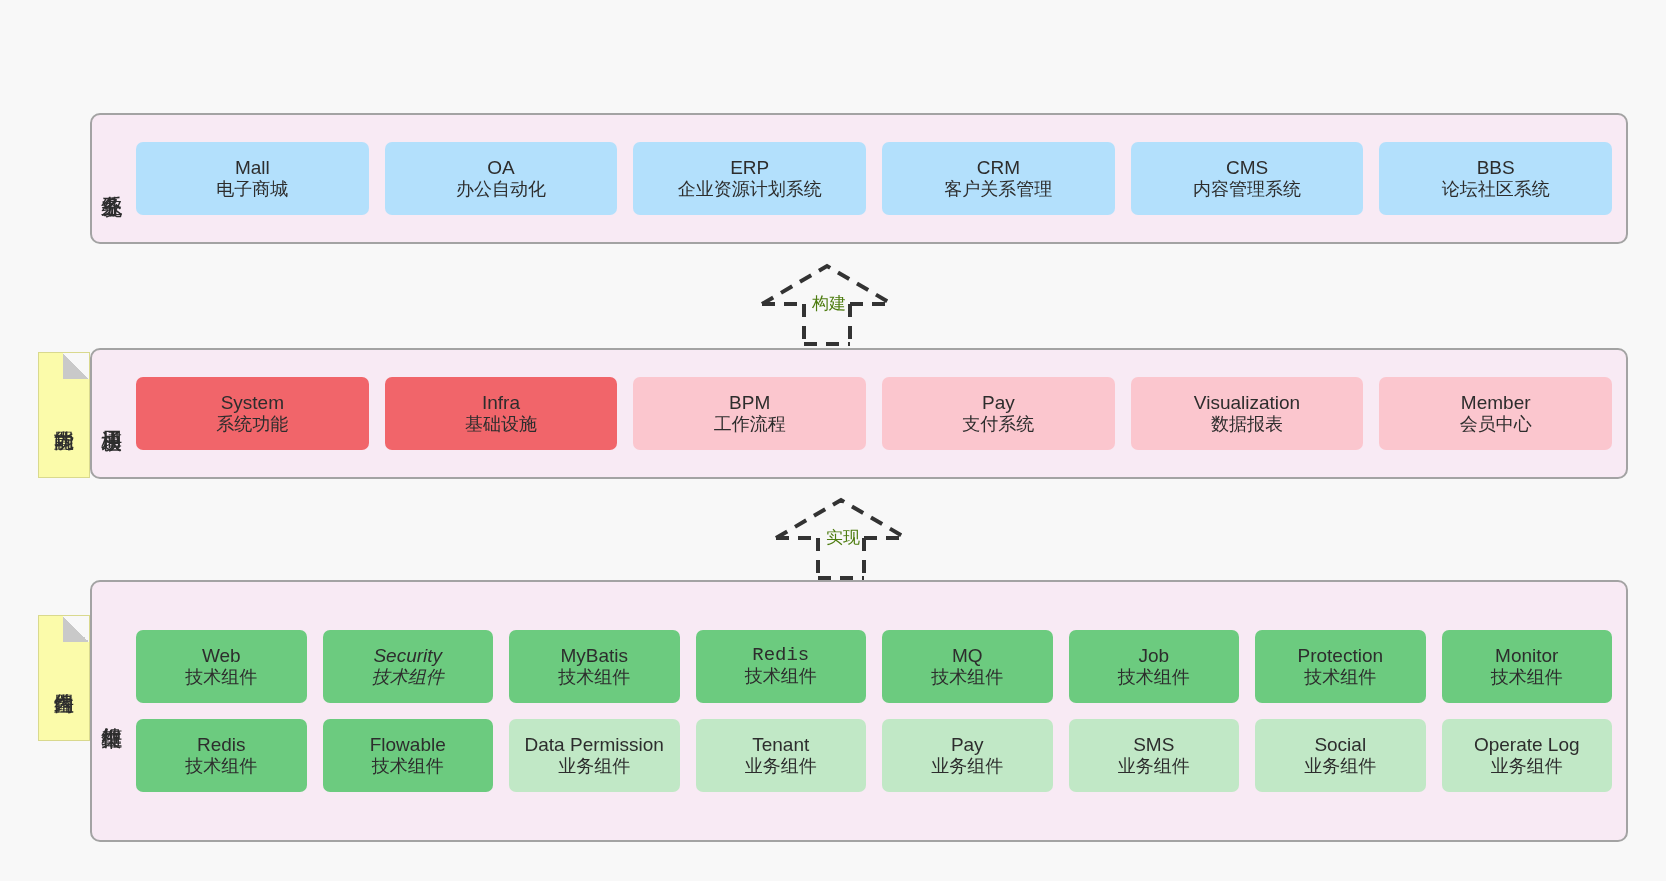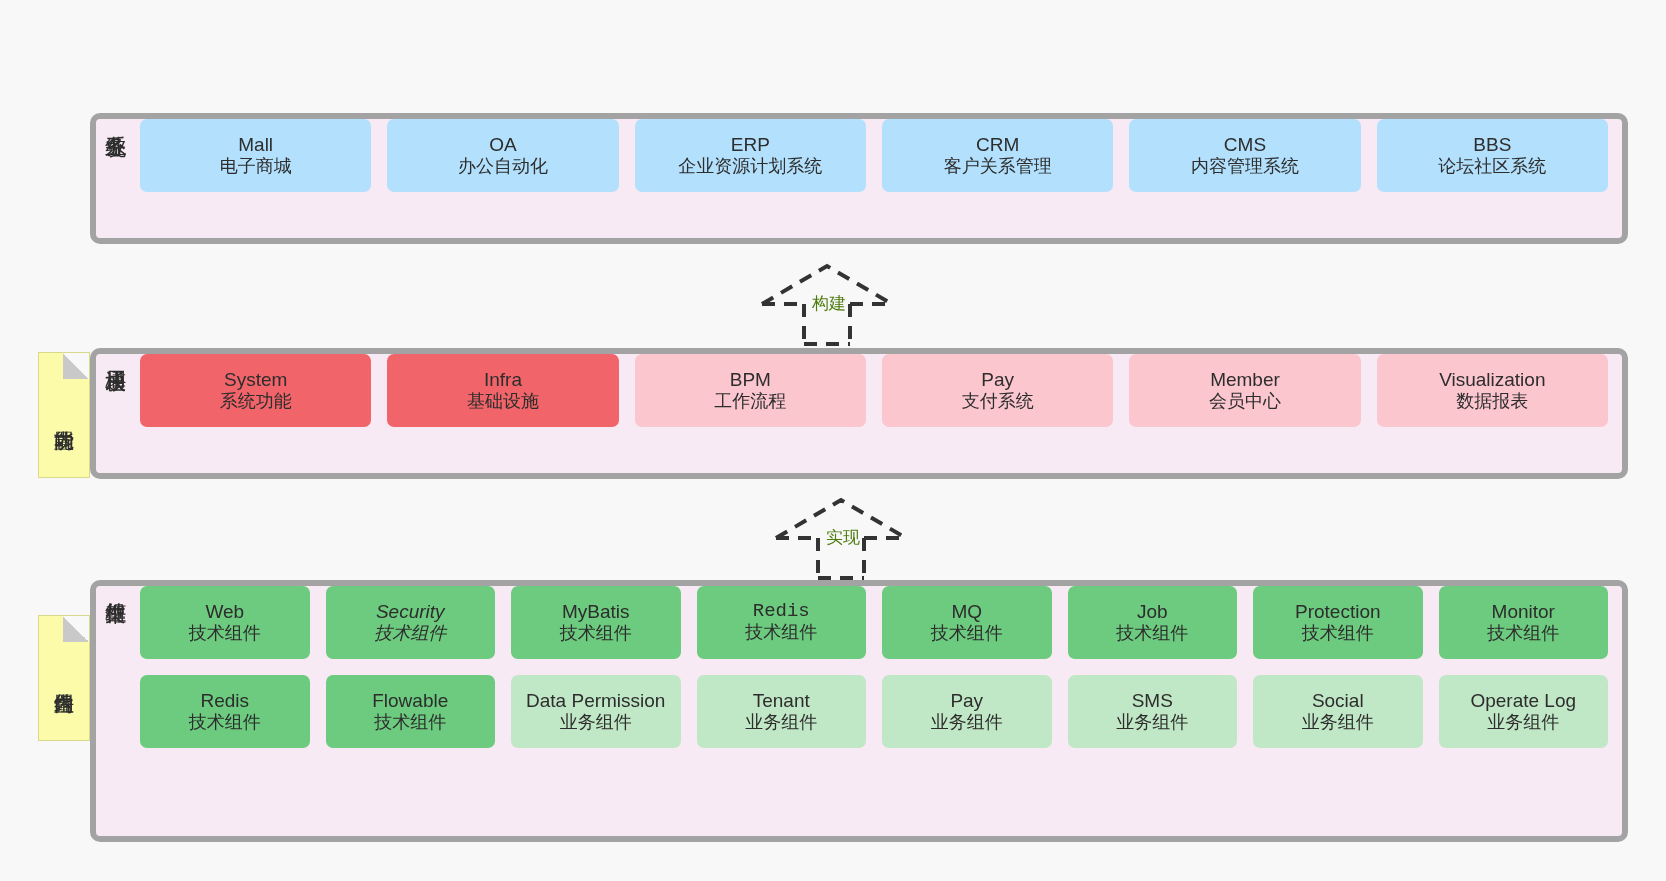--- a/index.html
+++ b/index.html
@@ -21,25 +21,25 @@
     position: absolute;
     inset: 0;
     background: #f8f8f8;
   }
 
   
   .layer {
     position: absolute;
     box-sizing: border-box;
     background: #f8eaf4;
-    border: 6px solid #a3a3a3;
+    border: 2px solid #a3a3a3;
     border-radius: 10px;
     display: flex;
     flex-direction: row;
-    align-items: flex-start;
+    align-items: center;
   }
 
   
   .layer-title {
     flex: 0 0 auto;
     width: 40px;
     display: flex;
     align-items: center;
     justify-content: center;
     font-size: 21px;
@@ -197,26 +197,26 @@
         </div>
         <div class="node pink" style="height:73px;">
           <span class="t1">BPM</span>
           <span class="t2">工作流程</span>
         </div>
         <div class="node pink" style="height:73px;">
           <span class="t1">Pay</span>
           <span class="t2">支付系统</span>
         </div>
         <div class="node pink" style="height:73px;">
+          <span class="t1">Visualization</span>
+          <span class="t2">数据报表</span>
+        </div>
+        <div class="node pink" style="height:73px;">
           <span class="t1">Member</span>
           <span class="t2">会员中心</span>
-        </div>
-        <div class="node pink" style="height:73px;">
-          <span class="t1">Visualization</span>
-          <span class="t2">数据报表</span>
         </div>
       </div>
     </div>
   </div>
 
   <div class="note" style="left:38px; top:352px; width:52px; height:126px;">
     <span class="fold"></span>
     <span>内置功能</span>
   </div>
 

